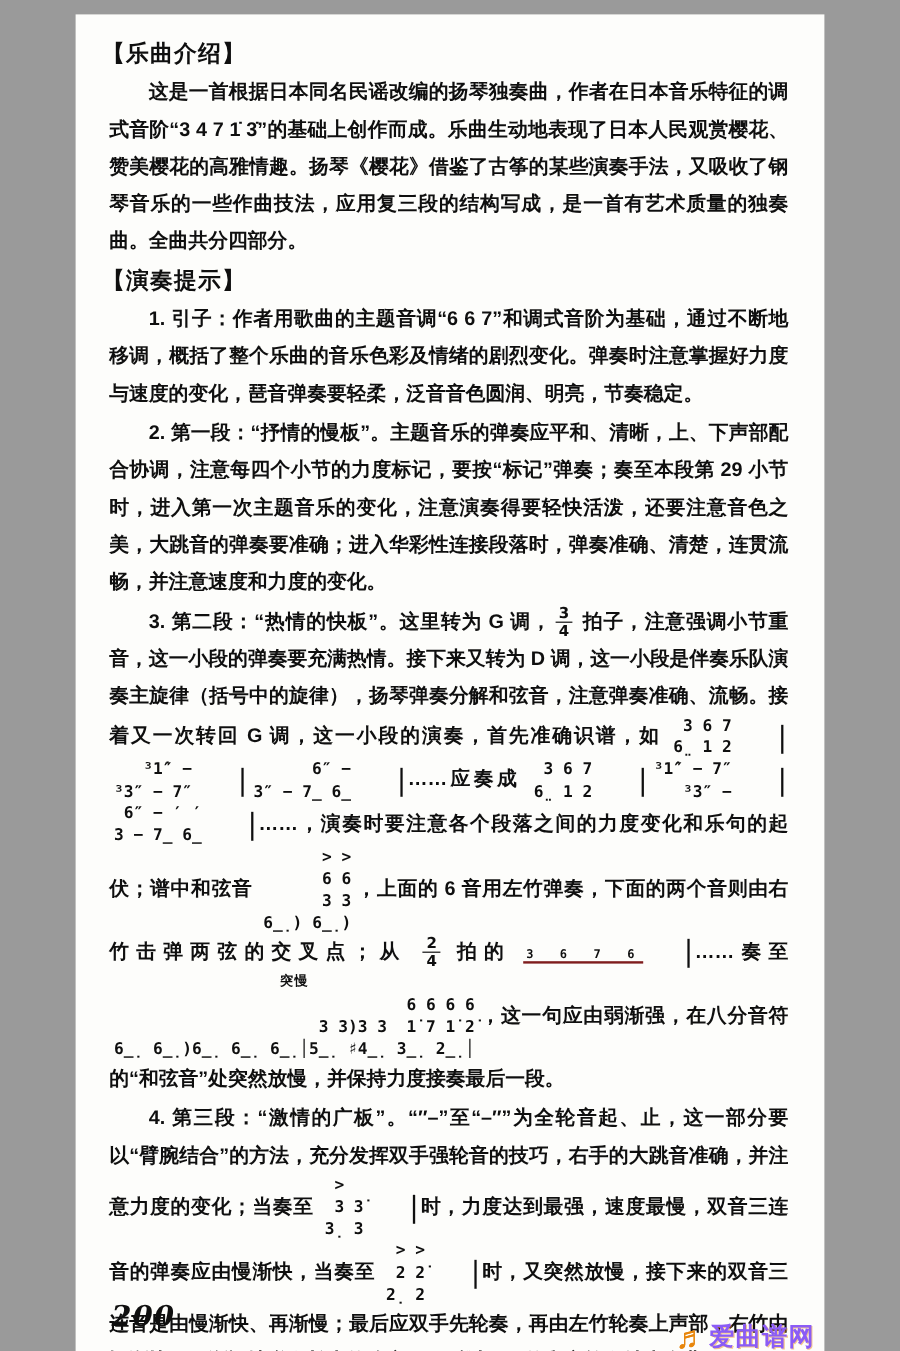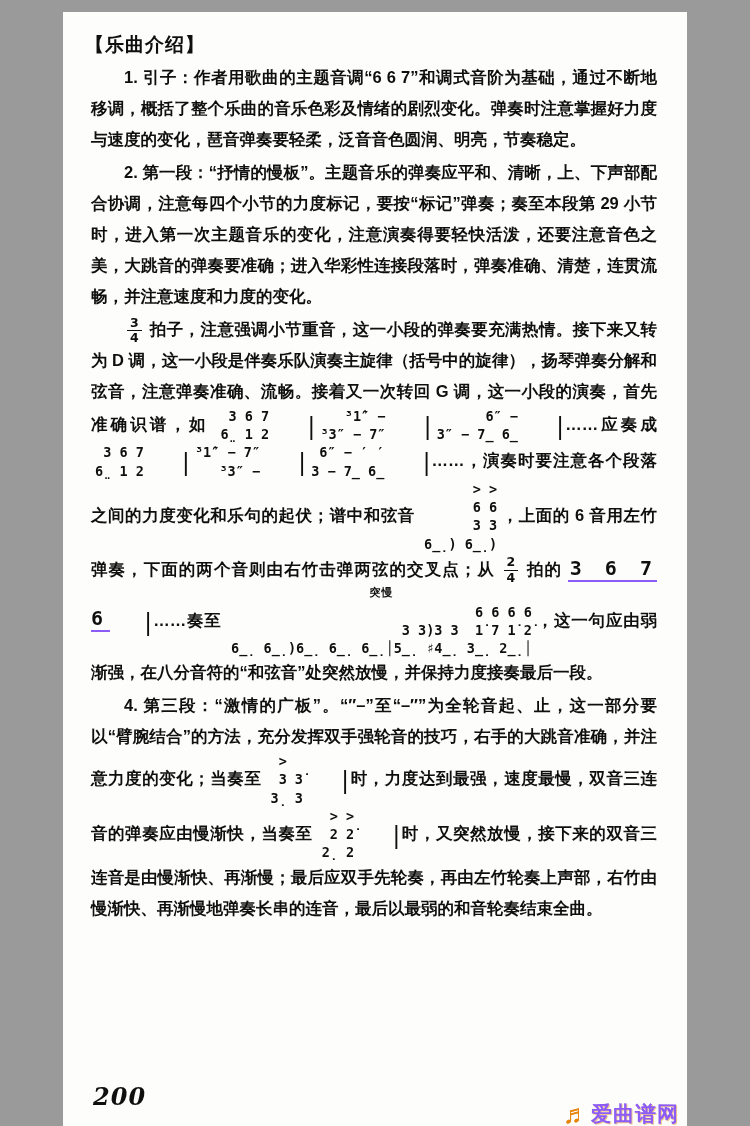--- a/index.html
+++ b/index.html
@@ -34,22 +34,22 @@
     display:inline-flex;flex-direction:column;align-items:center;
     vertical-align:middle;line-height:1;font-size:12.5px;font-weight:800;
     margin:0 3px;text-indent:0;
     font-family:"DejaVu Sans",sans-serif;
   }
   .frac .fn{border-bottom:1.6px solid #0f0f0f;padding:0 3px 1px;}
   .frac .fd{padding-top:1px;}
   
   .unotes{
     font-family:"DejaVu Sans Mono",monospace;
-    font-weight:800;font-size:20px;
-    border-bottom:2px solid #8b5cf6;
+    font-weight:800;font-size:10px;
+    border-bottom:2px solid #7f1d1d;
     padding:0 2px 0;letter-spacing:5px;
     vertical-align:baseline;
   }
   
   .barline{
     display:inline-block;font-weight:700;
     transform:scaleY(1.7);
     margin:0 3px;vertical-align:middle;font-size:15px;
   }
   
@@ -92,23 +92,25 @@
     width:9px;height:12px;background:rgba(60,60,60,.12);
     border-radius:2px;
   }
 </style>
 </head>
 <body>
 
 <div class="page">
   <div id="content">
       <div class="heading">【乐曲介绍】</div>
+      <div class="para"><span class="seg-t">这是一首根据日本同名民谣改编的扬琴独奏曲，作者在日本音乐特征的调式音阶“3 4 7 1̇ 3̇”的基础上创作而成。乐曲生动地表现了日本人民观赏樱花、赞美樱花的高雅情趣。扬琴《樱花》借鉴了古筝的某些演奏手法，又吸收了钢琴音乐的一些作曲技法，应用复三段的结构写成，是一首有艺术质量的独奏曲。全曲共分四部分。</span></div>
+      <div class="heading">【演奏提示】</div>
       <div class="para"><span class="seg-t">1. 引子：作者用歌曲的主题音调“6 6 7”和调式音阶为基础，通过不断地移调，概括了整个乐曲的音乐色彩及情绪的剧烈变化。弹奏时注意掌握好力度与速度的变化，琶音弹奏要轻柔，泛音音色圆润、明亮，节奏稳定。</span></div>
       <div class="para"><span class="seg-t">2. 第一段：“抒情的慢板”。主题音乐的弹奏应平和、清晰，上、下声部配合协调，注意每四个小节的力度标记，要按“标记”弹奏；奏至本段第 29 小节时，进入第一次主题音乐的变化，注意演奏得要轻快活泼，还要注意音色之美，大跳音的弹奏要准确；进入华彩性连接段落时，弹奏准确、清楚，连贯流畅，并注意速度和力度的变化。</span></div>
-      <div class="para"><span class="frac">
+      <div class="para"><span class="seg-t">3. 第二段：“热情的快板”。这里转为 G 调，</span><span class="frac">
           <span class="fn">3</span>
           <span class="fd">4</span>
         </span><span class="seg-t"> 拍子，注意强调小节重音，这一小段的弹奏要充满热情。接下来又转为 D 调，这一小段是伴奏乐队演奏主旋律（括号中的旋律），扬琴弹奏分解和弦音，注意弹奏准确、流畅。接着又一次转回 G 调，这一小段的演奏，首先准确识谱，如 </span><span class="stack"><span class="srow">3 6 7</span><span class="srow">6̤ 1 2</span></span><span class="barline">|</span><span class="stack"><span class="srow">³1̇″ −</span><span class="srow">³3″ − 7″</span></span><span class="barline">|</span><span class="stack"><span class="srow">6″ −</span><span class="srow">3″ − 7̲ 6̲</span></span><span class="barline">|</span><span class="seg-t">……应奏成 </span><span class="stack"><span class="srow">3 6 7</span><span class="srow">6̤ 1 2</span></span><span class="barline">|</span><span class="stack"><span class="srow">³1̇″ − 7″</span><span class="srow">³3″ −</span></span><span class="barline">|</span><span class="stack"><span class="srow">6″ − ′ ′</span><span class="srow">3 − 7̲ 6̲</span></span><span class="barline">|</span><span class="seg-t">……，演奏时要注意各个段落之间的力度变化和乐句的起伏；谱中和弦音 </span><span class="stack"><span class="srow">&gt; &gt;</span><span class="srow">6 6</span><span class="srow">3 3</span><span class="srow">6̲̣) 6̲̣)</span></span><span class="seg-t">，上面的 6 音用左竹弹奏，下面的两个音则由右竹击弹两弦的交叉点；从 </span><span class="frac">
           <span class="fn">2</span>
           <span class="fd">4</span>
         </span><span class="seg-t"> 拍的 </span><span class="unotes">3 6 7 6</span><span class="barline">|</span><span class="seg-t">……奏至 </span><span class="stack"><span class="stack-label">突慢</span><span class="srow">6 6 6 6</span><span class="srow">3 3)3 3  1̇ 7 1̇ 2̇</span><span class="srow">6̲̣ 6̲̣)6̲̣ 6̲̣ 6̲̣│5̲̣ ♯4̲̣ 3̲̣ 2̲̣│</span></span><span class="seg-t">，这一句应由弱渐强，在八分音符的“和弦音”处突然放慢，并保持力度接奏最后一段。</span></div>
       <div class="para"><span class="seg-t">4. 第三段：“激情的广板”。“″–”至“–″”为全轮音起、止，这一部分要以“臂腕结合”的方法，充分发挥双手强轮音的技巧，右手的大跳音准确，并注意力度的变化；当奏至 </span><span class="stack"><span class="srow">&gt;</span><span class="srow">3</span><span class="srow">3̣</span></span><span class="stack"><span class="srow"> </span><span class="srow">3̇</span><span class="srow">3</span></span><span class="barline">|</span><span class="seg-t">时，力度达到最强，速度最慢，双音三连音的弹奏应由慢渐快，当奏至 </span><span class="stack"><span class="srow">&gt;</span><span class="srow">2</span><span class="srow">2̣</span></span><span class="stack"><span class="srow">&gt;</span><span class="srow">2̇</span><span class="srow">2</span></span><span class="barline">|</span><span class="seg-t">时，又突然放慢，接下来的双音三连音是由慢渐快、再渐慢；最后应双手先轮奏，再由左竹轮奏上声部，右竹由慢渐快、再渐慢地弹奏长串的连音，最后以最弱的和音轮奏结束全曲。</span></div>
     </div>
 
   <div class="footer-pagenum">200</div>

